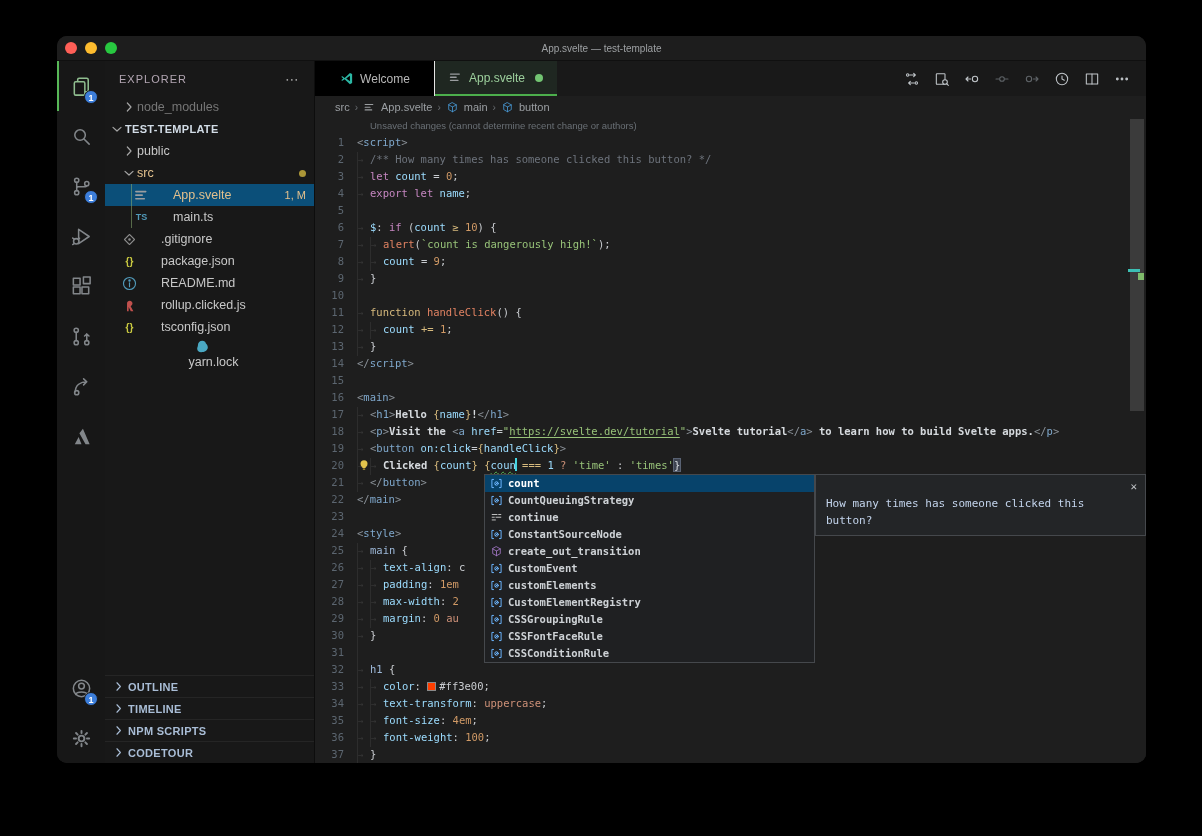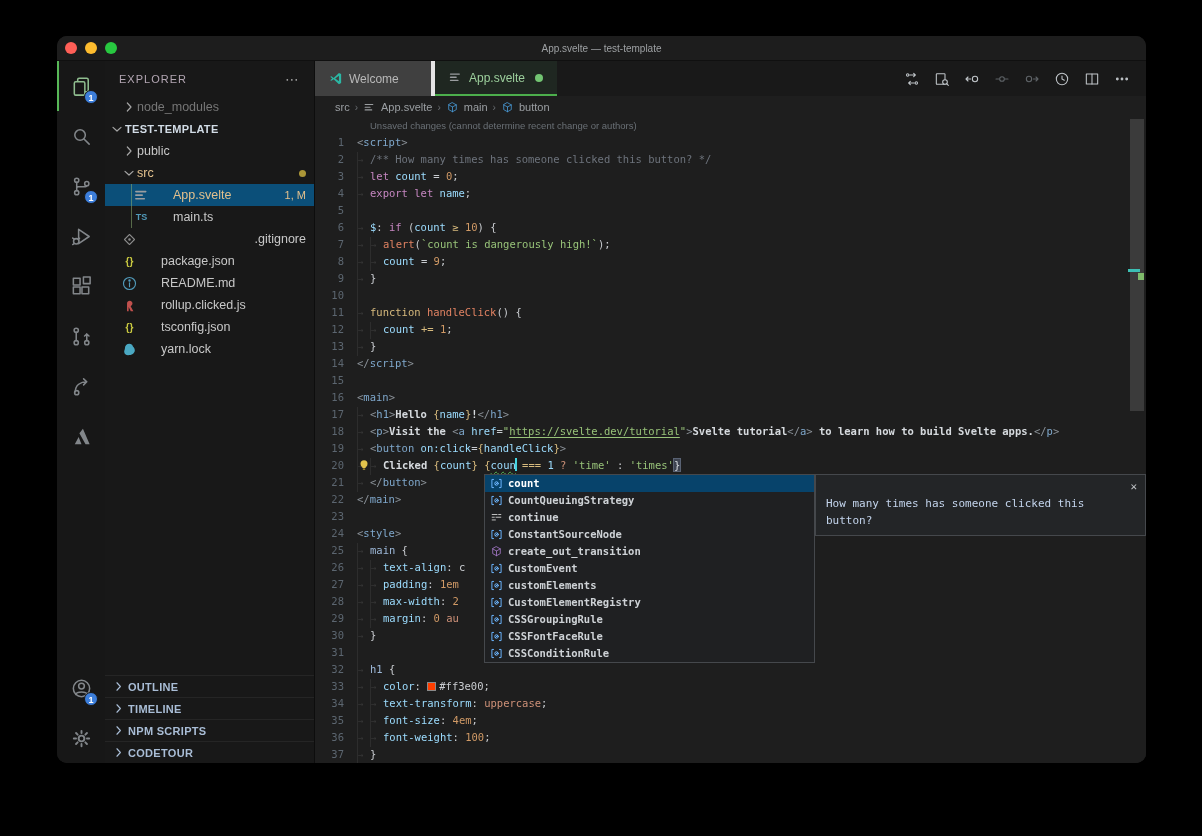--- a/index.html
+++ b/index.html
@@ -50,21 +50,21 @@
   .sections { margin-top:auto; }
   .section-row { height:22px; display:flex; align-items:center; font-size:11px; font-weight:700;
                  color:#a9bdd6; border-top:1px solid rgba(255,255,255,.06); padding-left:6px; letter-spacing:.3px;}
   .section-row .chev { width:15px; height:15px; color:#a9bdd6; margin-right:2px; }
 
   
   .editor { flex:1; display:flex; flex-direction:column; background:#1e1e1e; min-width:0; }
   .tabbar { height:35px; background:#191919; display:flex; align-items:stretch; flex-shrink:0; }
   .tab { display:flex; align-items:center; padding:0 13px; font-size:12px; gap:6px; position:relative; }
   .tab .ticon { width:15px; height:15px; }
-  .tab.inactive { width:120px; background:#404040; color:#b8b8b8; border-right:4px solid #e5e5e5; }
+  .tab.inactive { width:120px; background:#000000; color:#b8b8b8; border-right:1px solid #e5e5e5;justify-content:center; }
   .tab.active { width:122px; background:#1f2721; color:#9ccf9c; border-bottom:2px solid #4cae4c; }
   .tab .mdot { width:8px; height:8px; border-radius:50%; background:#72c472; margin-left:4px; }
   .tab-actions { margin-left:auto; display:flex; align-items:center; gap:14px; padding-right:16px; color:#bfc4c8; }
   .tab-actions .ta { width:16px; height:16px; }
   .tab-actions .dim { color:#5e6367; }
 
   .breadcrumbs { height:22px; display:flex; align-items:center; font-size:11px; color:#9b9fa3;
                  padding-left:20px; gap:5px; background:#1e1e1e; flex-shrink:0; }
   .breadcrumbs .sep { color:#686c70; font-size:10px; }
   .breadcrumbs .bico { width:13px; height:13px; }
@@ -270,21 +270,21 @@
                 </svg>
               </span>
               <span class="rlabel">App.svelte</span>
               <span class="rbadge">1, M</span>
             </div>
             <div class="tree-row" style="padding-left: 28px;">
               <span class="cguide"></span>
               <span class="ficon" style="color: rgb(81, 154, 186); font-size: 9px;">TS</span>
               <span class="rlabel">main.ts</span>
             </div>
-            <div class="tree-row" style="padding-left: 16px; justify-content: space-between;">
+            <div class="tree-row" style="padding-left: 16px;">
               <span class="ficon" style="color: rgb(138, 138, 138);">
                 <svg viewBox="0 0 24 24" fill="none" stroke="currentColor" stroke-width="1.6" stroke-linecap="round" stroke-linejoin="round">
                   <rect x="7" y="7" width="10" height="10" transform="rotate(45 12 12)"></rect>
                   <circle cx="12" cy="12" r="1" fill="currentColor"></circle>
                 </svg>
               </span>
               <span class="rlabel">.gitignore</span>
             </div>
             <div class="tree-row" style="padding-left: 16px;">
               <span class="ficon" style="color: rgb(203, 203, 65); font-size: 10px;">{}</span>
@@ -305,21 +305,21 @@
                 <svg viewBox="0 0 24 24" fill="#c0504d">
                   <path d="M8.5 20 V9 C8.5 5.5 13 4.2 15.3 6.8 C17.6 9.4 15 12.4 13.6 13.2 L17.5 20 H13.8 L10.8 14.2 V20 Z"></path>
                 </svg>
               </span>
               <span class="rlabel">rollup.clicked.js</span>
             </div>
             <div class="tree-row" style="padding-left: 16px;">
               <span class="ficon" style="color: rgb(203, 203, 65); font-size: 10px;">{}</span>
               <span class="rlabel">tsconfig.json</span>
             </div>
-            <div class="tree-row" style="padding-left: 16px;">
+            <div class="tree-row" style="padding-left: 16px; flex-direction: column;">
               <span class="ficon">
                 <svg viewBox="0 0 24 24" fill="#4aa8c2">
                   <path d="M12 4 C8 4 5.5 7 5.5 10.5 C5.5 12 4.5 13 4.5 15 C4.5 18 7 20 10 20 C15 20 19.5 17.5 19.5 13 C19.5 9.5 17 8.5 16.5 7 C16 5.5 14.5 4 12 4 Z"></path>
                 </svg>
               </span>
               <span class="rlabel">yarn.lock</span>
             </div>
           </div>
         <div class="sections" id="sections">
             <div class="section-row">

